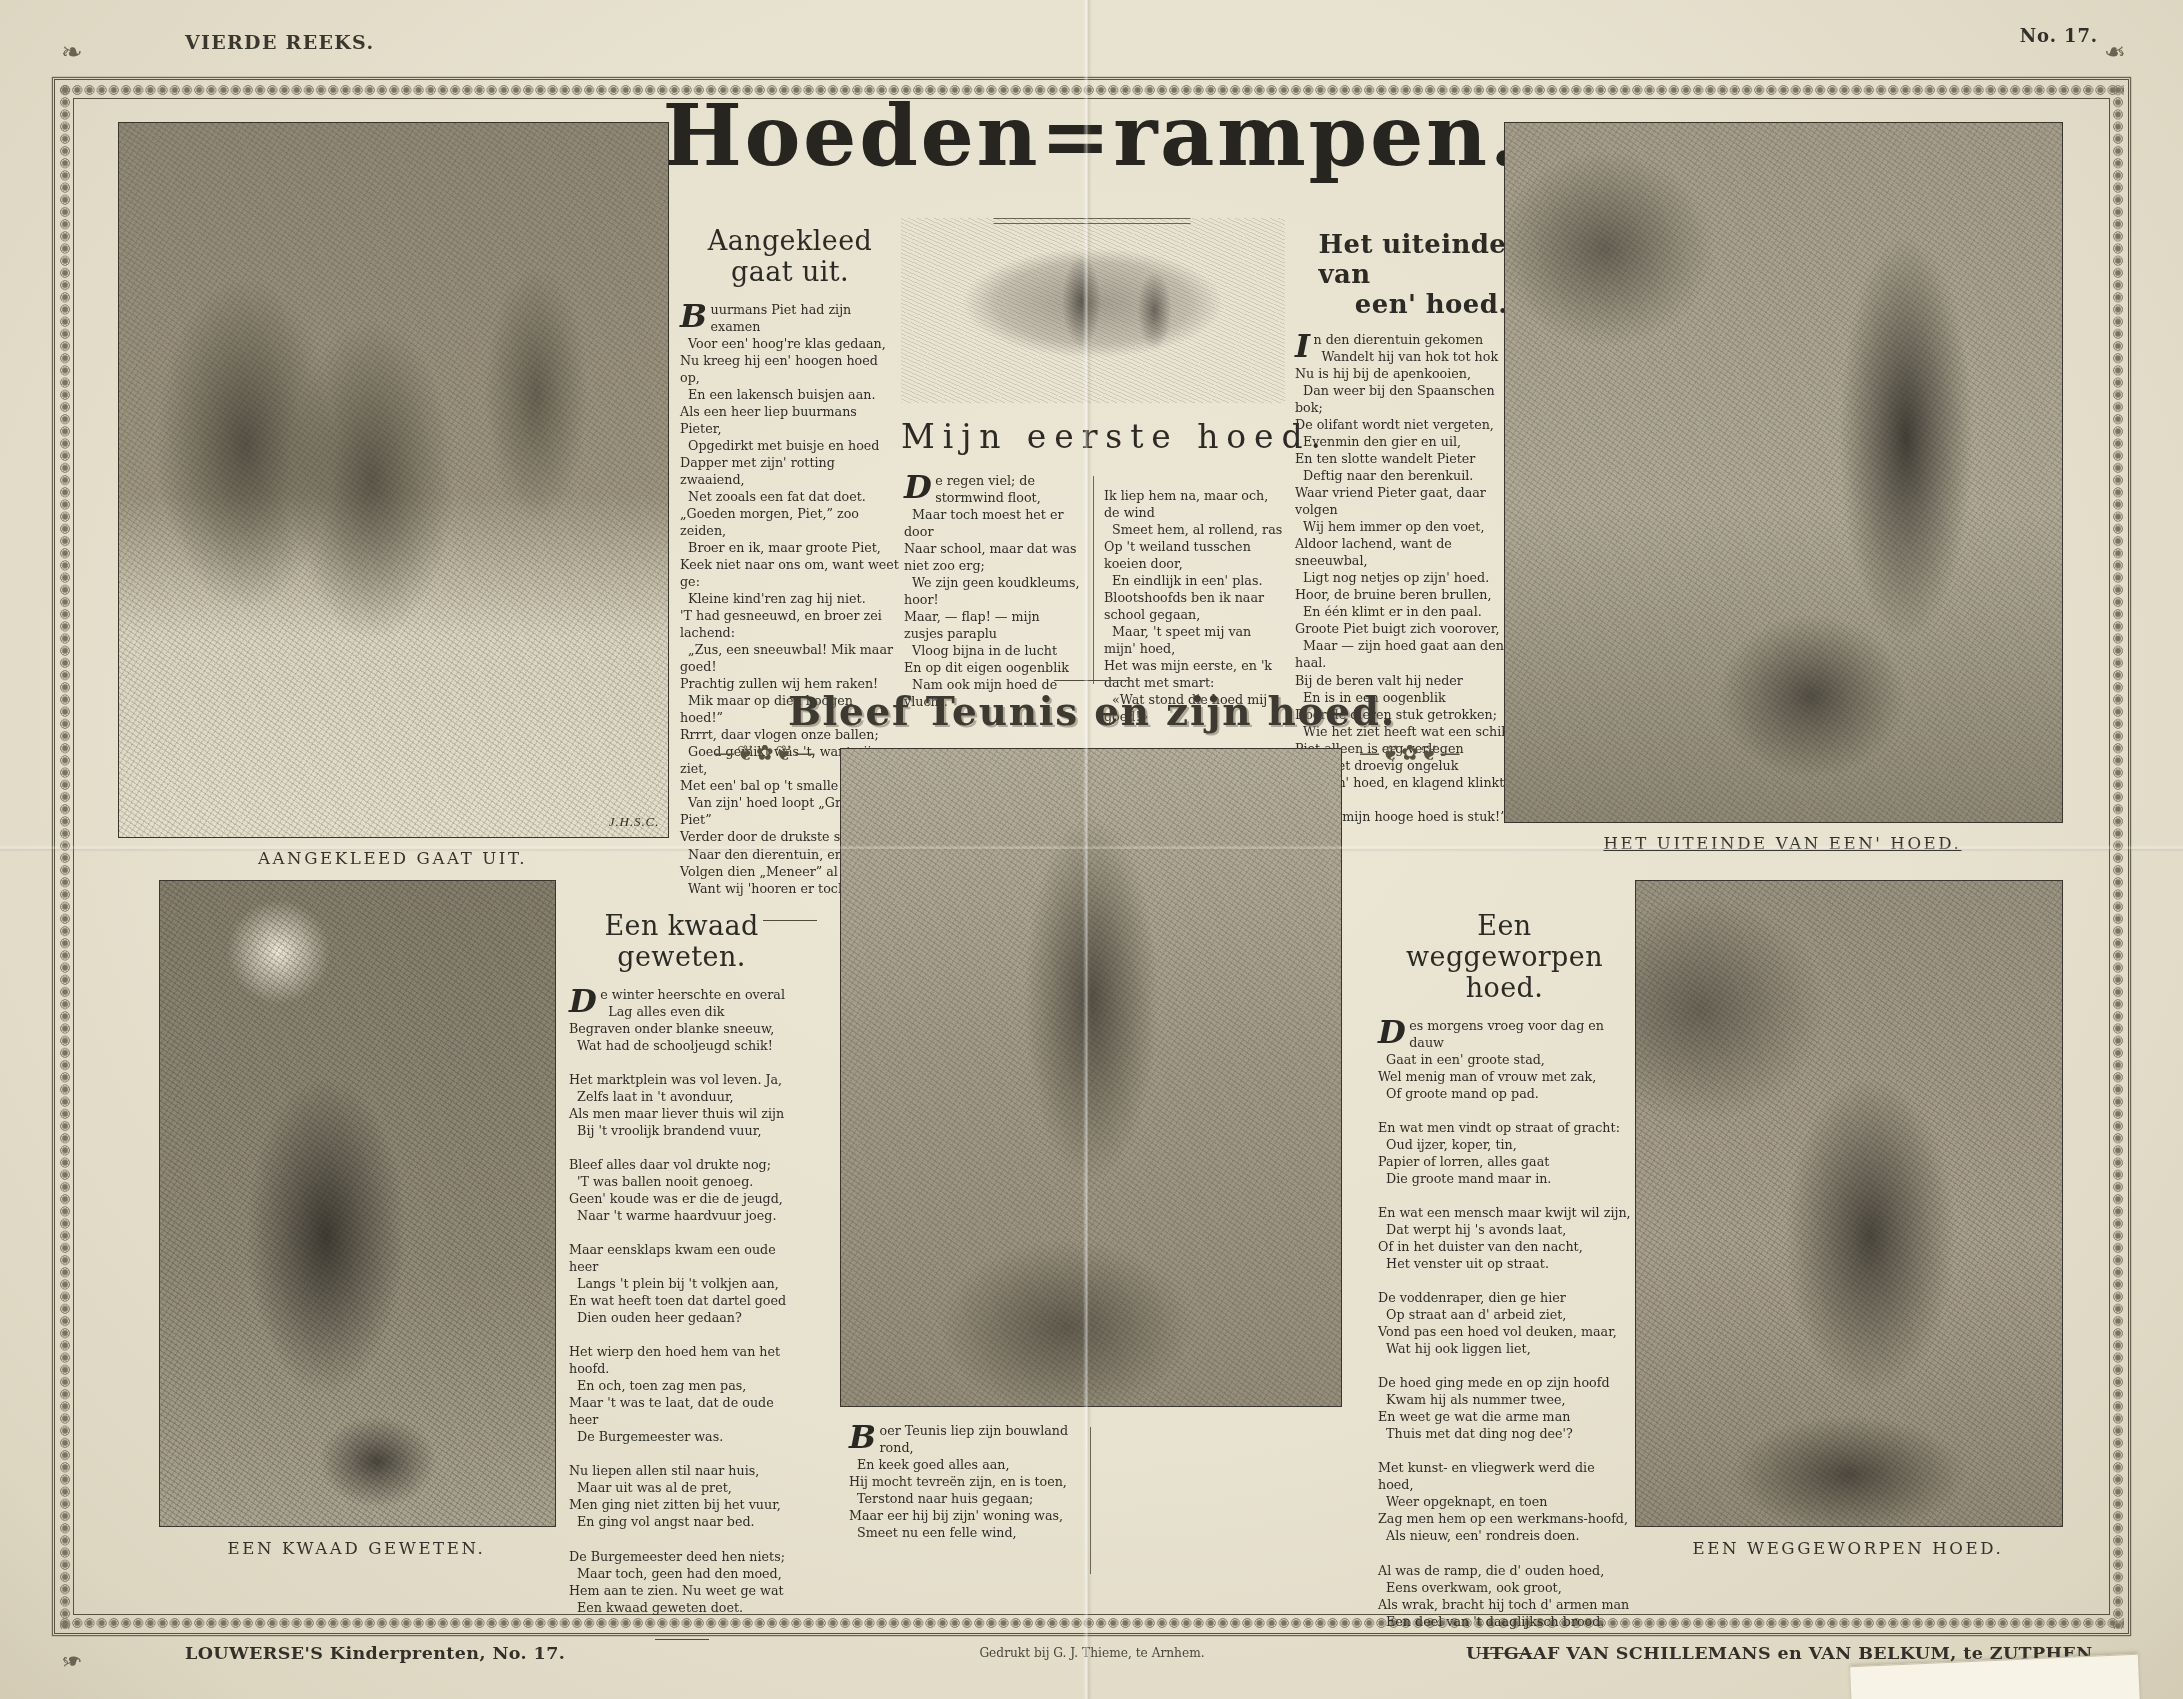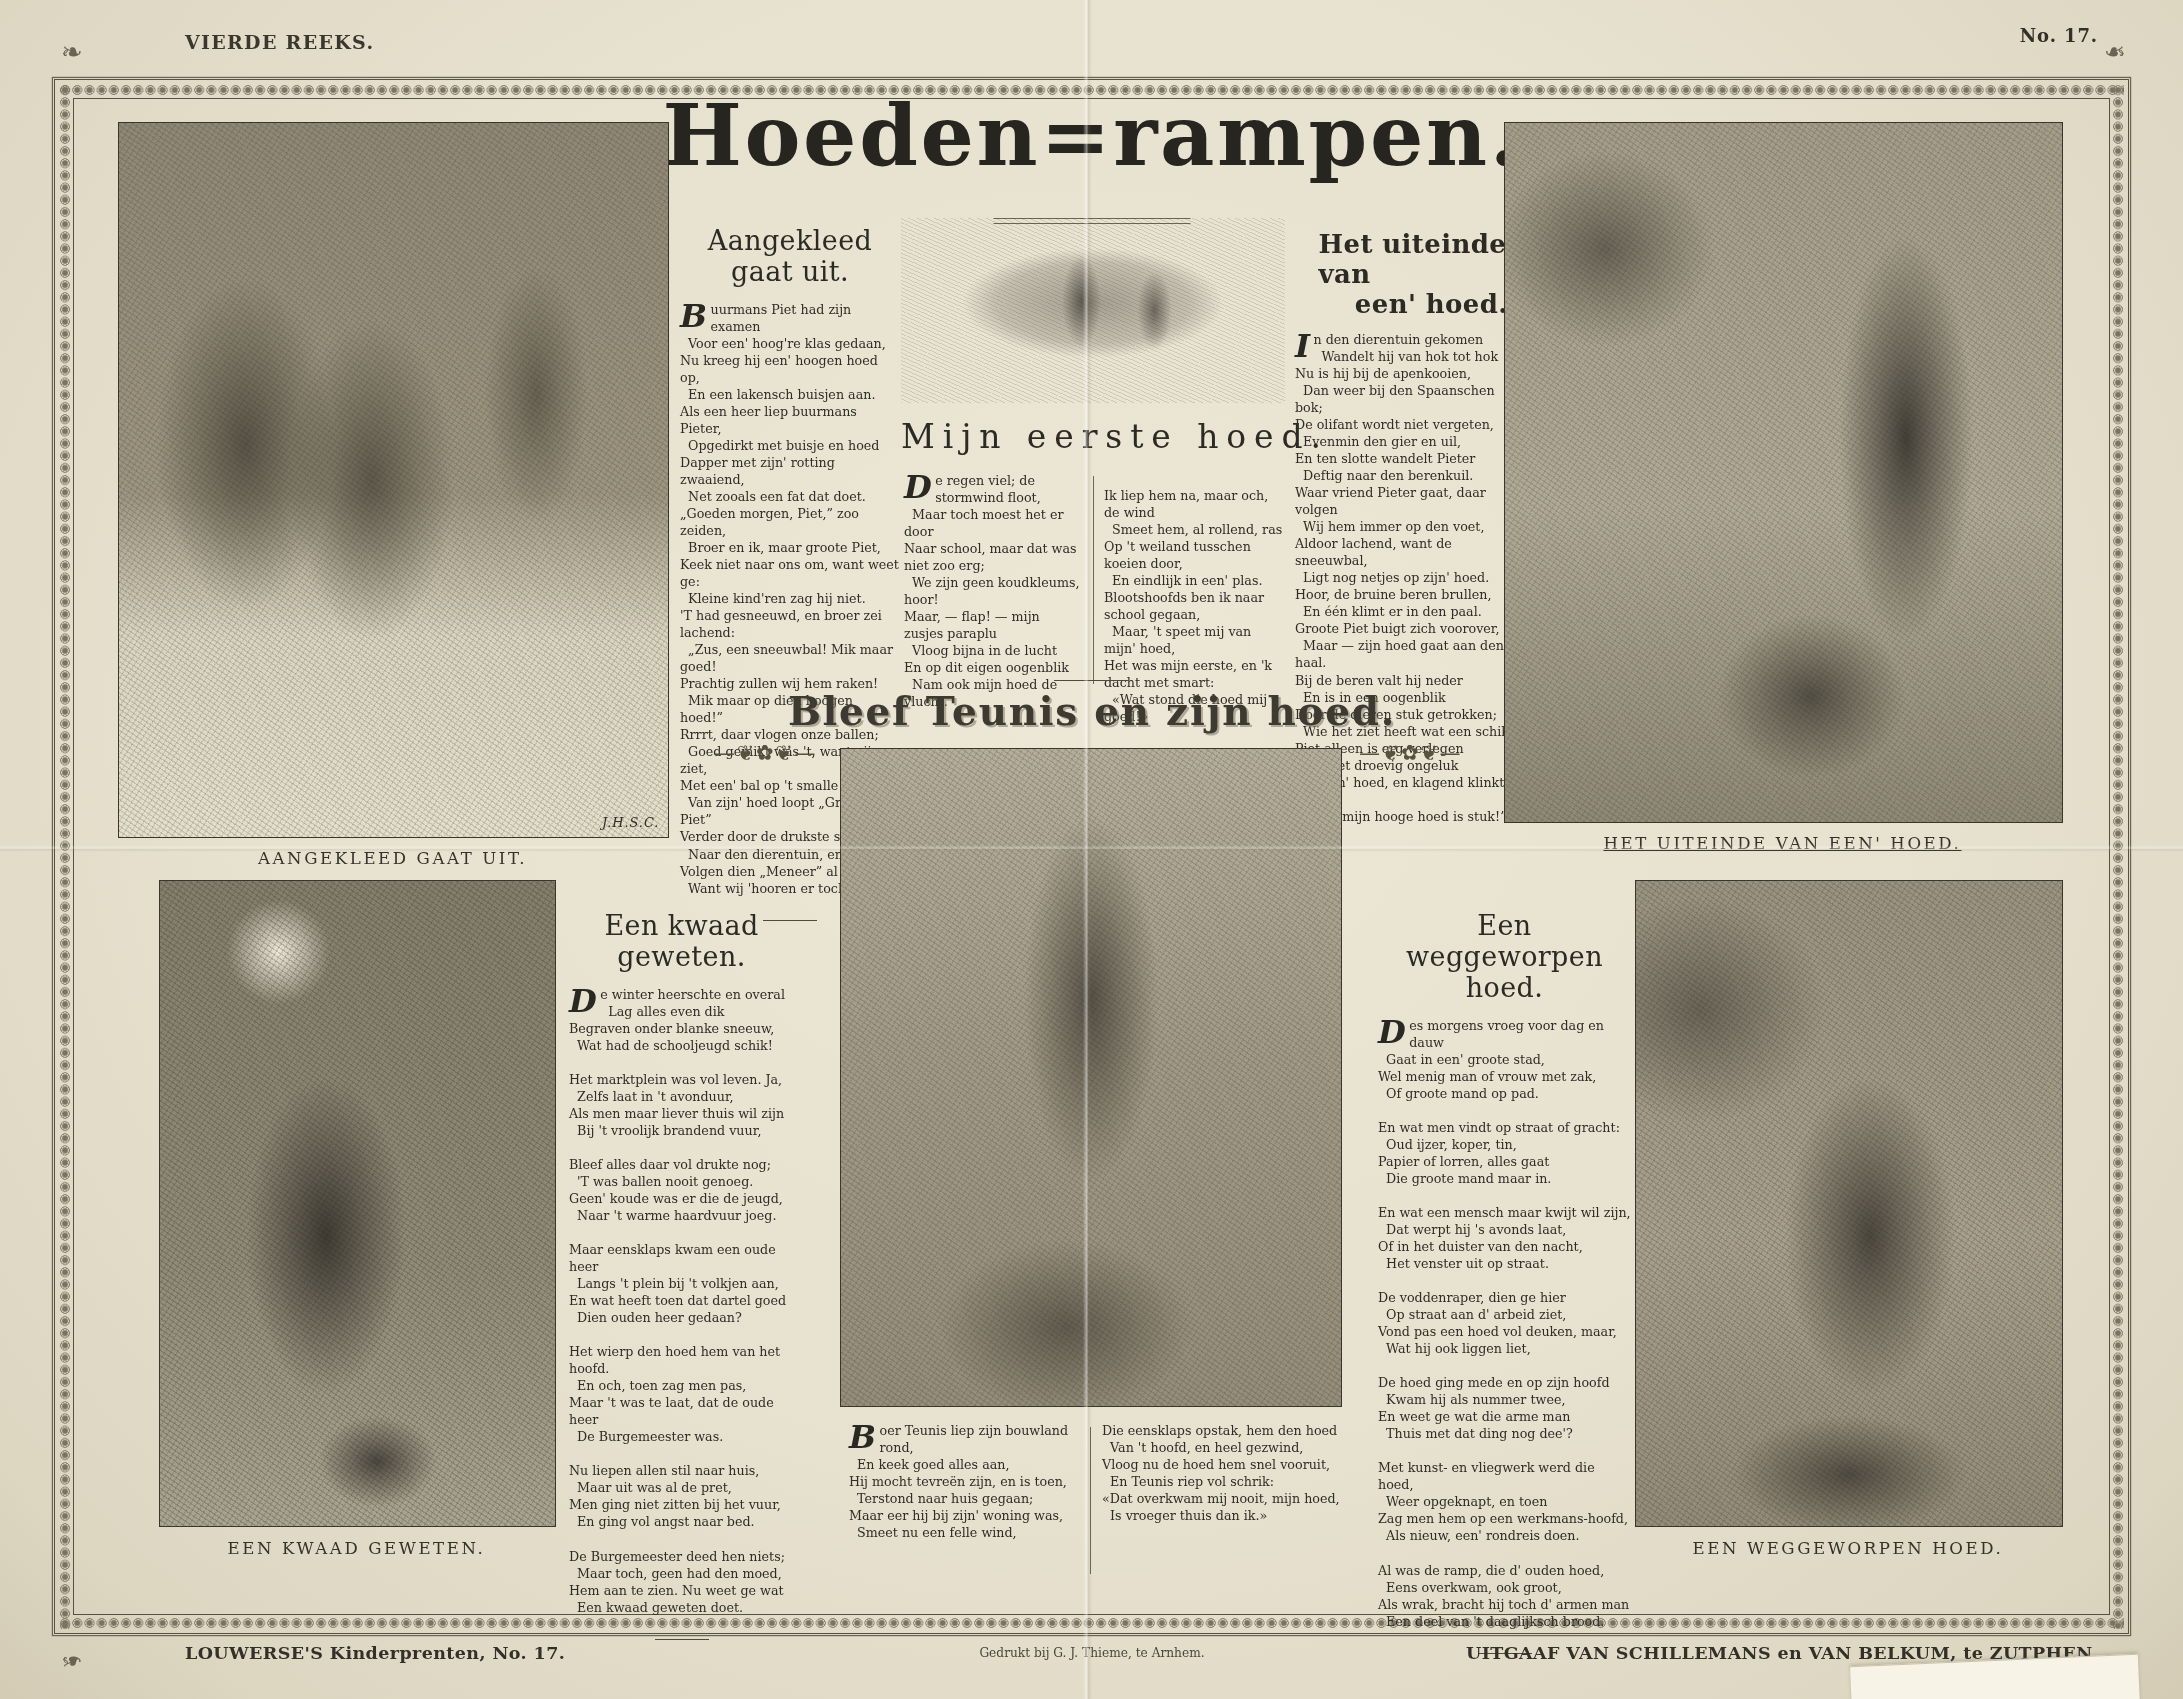--- a/index.html
+++ b/index.html
@@ -34,21 +34,21 @@
   .frame-inner{position:absolute;left:18.3px;top:18.3px;right:18.3px;bottom:18.3px;border:1.3px solid #57523f;}
   
   .page-title{position:absolute;left:50%;top:86px;transform:translateX(-50%);
     font-size:84px;font-weight:700;letter-spacing:2.6px;color:#26251f;white-space:nowrap;}
   .title-rule{position:absolute;left:50%;top:218px;transform:translateX(-50%);width:197px;height:4.4px;
     border-top:1.3px solid #6b6556;border-bottom:1.3px solid #6b6556;}
   
   .engraving{position:absolute;border:1.3px solid #3a362d;background-color:#c8c2b0;
     background-image:
       repeating-linear-gradient(34deg, rgba(52,48,40,.15) 0 1.3px, transparent 1.3px 4.4px),
-      repeating-linear-gradient(-57deg, rgba(52,48,40,.11) 0 1.3px, transparent 1.3px 5.2px);}
+      repeating-linear-gradient(-57deg, rgba(52,48,40,.11) 0 1.3px, transparent 1.3px 5.2px); font-family: Liberation Serif, serif;}
   .eng-aangekleed{background-image:
       repeating-linear-gradient(34deg, rgba(52,48,40,.16) 0 1.3px, transparent 1.3px 4.4px),
       repeating-linear-gradient(-57deg, rgba(52,48,40,.12) 0 1.3px, transparent 1.3px 5.2px),
       radial-gradient(ellipse 131px 245px at 23% 45%, rgba(42,39,33,.6), transparent 68%),
       radial-gradient(ellipse 122px 236px at 46% 50%, rgba(42,39,33,.55), transparent 68%),
       radial-gradient(ellipse 74px 183px at 76% 38%, rgba(42,39,33,.45), transparent 70%),
       linear-gradient(to bottom, #8f8775 0%, #9d957f 52%, #d9d3bf 72%, #e4dfca 100%);}
   .eng-uiteinde{background-image:
       repeating-linear-gradient(34deg, rgba(52,48,40,.16) 0 1.3px, transparent 1.3px 4.4px),
       repeating-linear-gradient(-57deg, rgba(52,48,40,.12) 0 1.3px, transparent 1.3px 5.2px),
@@ -239,28 +239,20 @@
 
   <div class="two-col" style="left:849px;top:1422px;width:229px;">
     <span class="dropcap">B</span><span class="poem-body">oer Teunis liep zijn bouwland rond,
   En keek goed alles aan,
 Hij mocht tevreën zijn, en is toen,
   Terstond naar huis gegaan;
 Maar eer hij bij zijn' woning was,
   Smeet nu een felle wind,</span>
   </div>
   <div class="col-divider" style="left:1090px;top:1427px;height:147px;"></div>
-  <div class="two-col" style="left:1102px;top:1422px;width:238px;">
-    <span class="poem-body">Die eensklaps opstak, hem den hoed
-  Van 't hoofd, en heel gezwind,
-Vloog nu de hoed hem snel vooruit,
-  En Teunis riep vol schrik:
-«Dat overkwam mij nooit, mijn hoed,
-  Is vroeger thuis dan ik.»</span>
-  </div>
 
   <div class="engraving eng-kwaad" style="left:159px;top:880px;width:395px;height:645px;"></div>
   <div class="caption" style="left:159px;top:1539px;width:395px;">EEN KWAAD GEWETEN.</div>
 
   <div class="poem-block" style="left:569px;top:910px;width:225px;">
     <h2 class="poem-title">Een kwaad geweten.</h2>
     <div>
       <span class="dropcap">D</span><span class="poem-body">e winter heerschte en overal
   Lag alles even dik
 Begraven onder blanke sneeuw,

